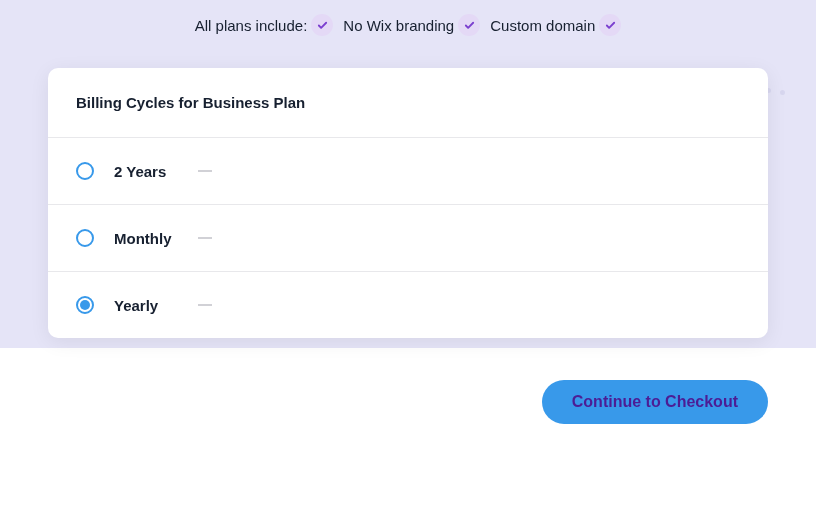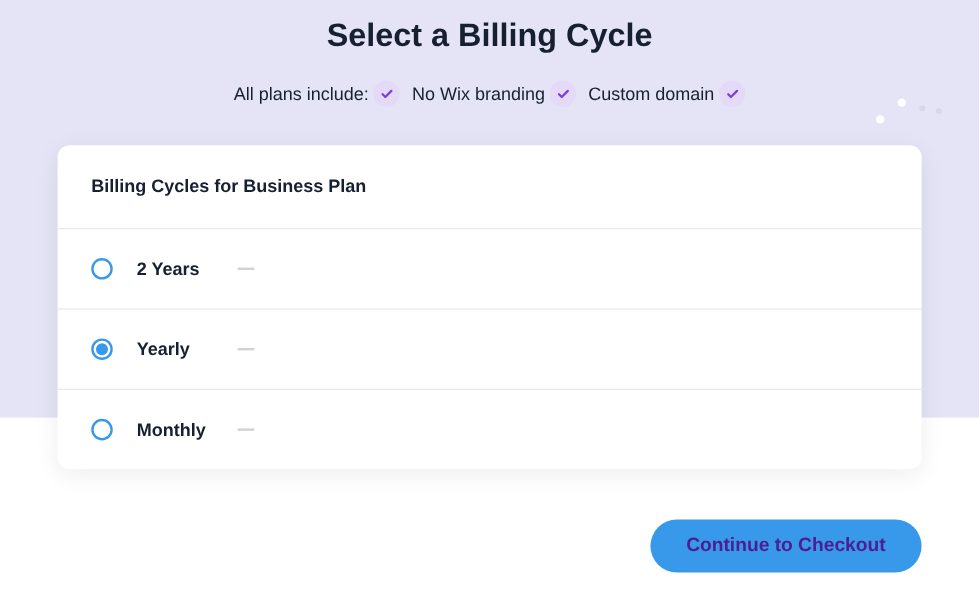--- a/index.html
+++ b/index.html
@@ -154,21 +154,20 @@
 <div class="bg-top"></div>
 
 <div class="dots">
   <div class="dot" style="width:7px;height:7px;background:#ffffff;top:14px;left:0;"></div>
   <div class="dot" style="width:7px;height:7px;background:#ffffff;top:0;left:18px;"></div>
   <div class="dot" style="width:5px;height:5px;background:#d7d6ef;top:6px;left:36px;"></div>
   <div class="dot" style="width:5px;height:5px;background:#d7d6ef;top:8px;left:50px;"></div>
 </div>
 
 <div class="content">
-  <h1 class="title">Select a Billing Cycle</h1>
 
   <div class="features">
     <span class="features-label">All plans include:</span>
 
     <div class="feature">
       <span class="check-badge">
         <svg viewBox="0 0 24 24" fill="none" stroke="#7b3fcf" stroke-width="4" stroke-linecap="round" stroke-linejoin="round">
             <polyline points="20 6 9 17 4 12"></polyline>
           </svg>
       </span>
@@ -196,28 +195,28 @@
   <div class="card">
     <div class="card-header">Billing Cycles for Business Plan</div>
 
     <div class="option">
       <span class="radio"></span>
       <span class="option-label">2 Years</span>
       <span class="dash"></span>
     </div>
 
     <div class="option">
+      <span class="radio"></span>
+      <span class="option-label">Monthly</span>
+      <span class="dash"></span>
+    </div>
+
+    <div class="option">
       <span class="radio selected"></span>
       <span class="option-label">Yearly</span>
-      <span class="dash"></span>
-    </div>
-
-    <div class="option">
-      <span class="radio"></span>
-      <span class="option-label">Monthly</span>
       <span class="dash"></span>
     </div>
   </div>
 
   <div class="cta-wrap">
     <button class="cta">Continue to Checkout</button>
   </div>
 </div>
 
 </body></html>

